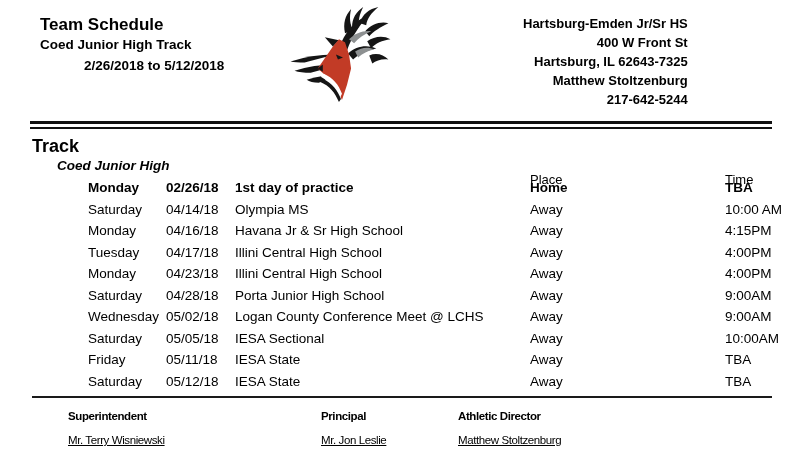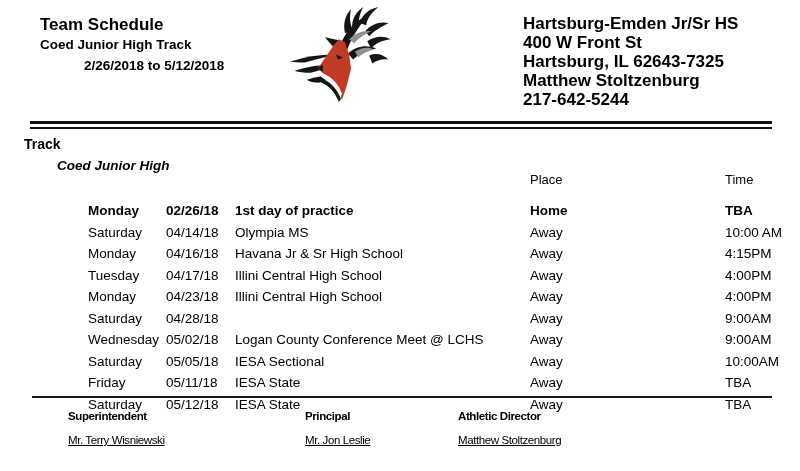--- a/index.html
+++ b/index.html
@@ -13,55 +13,55 @@
   }
   .abs { position: absolute; white-space: nowrap; }
 
   
   .hdr-left { left: 40px; top: 14px; }
   .hdr-title { font-size: 17px; font-weight: bold; line-height: 21px; }
   .hdr-sub   { font-size: 13.5px; font-weight: bold; line-height: 20px; }
   .hdr-dates { font-size: 13.5px; font-weight: bold; line-height: 21px; margin-left: 44px; }
 
   .hdr-right { left: 523px; top: 14px; }
-  .hdr-right div { font-size: 17px; font-weight: bold; line-height: 19px; }
+  .hdr-right div { font-size: 13px; font-weight: bold; line-height: 19px; text-align: right; }
 
   .mascot { left: 288px; top: 4px; width: 112px; height: 106px; }
 
   
   .double-rule {
     left: 30px; top: 121px; width: 742px; height: 8px;
     border-top: 3px solid #111;
     border-bottom: 2px solid #111;
   }
 
-  .section-title { left: 24px; top: 136px; font-size: 14px; font-weight: bold; }
+  .section-title { left: 32px; top: 136px; font-size: 18px; font-weight: bold; }
   .section-sub   { left: 57px; top: 158px; font-size: 13.5px; font-weight: bold; font-style: italic; }
 
   
   .col-head { font-size: 13px; top: 172px; }
   .col-head.place { left: 530px; }
   .col-head.time  { left: 725px; }
 
-  .rows { position: absolute; left: 0; top: 200px; width: 660px; }
+  .rows { position: absolute; left: 0; top: 177px; width: 660px; }
   .s-row { position: relative; height: 21.5px; font-size: 13.5px; }
   .s-row.bold { font-weight: bold; }
   .s-row span { position: absolute; top: 0; line-height: 21.5px; white-space: nowrap; }
   .cell-day   { left: 88px; }
   .cell-date  { left: 166px; }
   .cell-event { left: 235px; }
   .cell-place { left: 530px; }
   .cell-time  { left: 725px; }
 
   
   .footer-rule { left: 32px; top: 396px; width: 740px; height: 2px; background: #1a1a1a; }
   .official-title { top: 410px; font-size: 11.5px; font-weight: bold; letter-spacing: -0.4px; }
   .official-name  { top: 434px; font-size: 11.5px; letter-spacing: -0.4px; text-decoration: underline; }
   .off-0 { left: 68px; }
-  .off-1 { left: 265px; padding-left: 40px; }
+  .off-1 { left: 281px; padding-left: 40px; }
   .off-2 { left: 458px; }
 </style>
 </head>
 <body>
 
 <div class="abs hdr-left">
   <div class="hdr-title">Team Schedule</div>
   <div class="hdr-sub">Coed Junior High Track</div>
   <div class="hdr-dates">2/26/2018 to 5/12/2018</div>
 </div>
@@ -148,20 +148,21 @@
     <span class="cell-day">Monday</span>
     <span class="cell-date">04/23/18</span>
     <span class="cell-event">Illini Central High School</span>
     <span class="cell-place">Away</span>
     <span class="cell-time">4:00PM</span>
   </div>
 
   <div class="s-row">
     <span class="cell-day">Saturday</span>
     <span class="cell-date">04/28/18</span>
+    <span class="cell-event">Porta Junior High School</span>
     <span class="cell-place">Away</span>
     <span class="cell-time">9:00AM</span>
   </div>
 
   <div class="s-row">
     <span class="cell-day">Wednesday</span>
     <span class="cell-date">05/02/18</span>
     <span class="cell-event">Logan County Conference Meet @ LCHS</span>
     <span class="cell-place">Away</span>
     <span class="cell-time">9:00AM</span>

